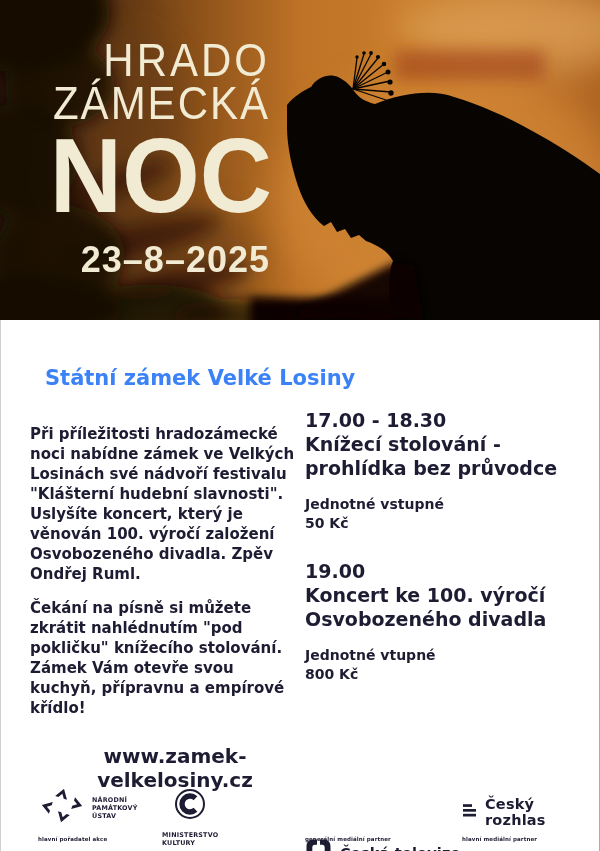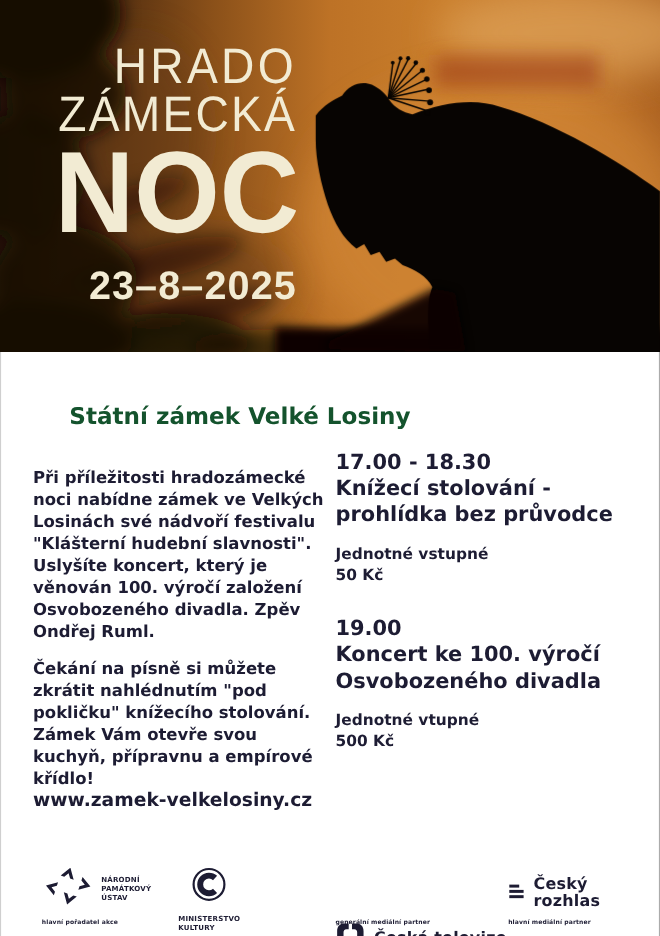--- a/index.html
+++ b/index.html
@@ -13,25 +13,25 @@
   .hero svg{display:block;}
   .hero-line{
     position:absolute;color:#f2ebd3;white-space:nowrap;text-align:right;
     font-family:"Liberation Sans",sans-serif;transform-origin:top right;line-height:1.05;
   }
   .t1{top:37px;right:322px;font-size:42px;font-weight:400;letter-spacing:3px;transform:scaleY(1.08);}
   .t2{top:80px;right:322px;font-size:42px;font-weight:400;letter-spacing:2px;transform:scaleY(1.08);}
   .t3{top:121px;right:320px;font-size:100px;font-weight:bold;letter-spacing:0px;transform:scaleY(1.05);}
   .t4{top:241px;right:322px;font-size:36px;font-weight:bold;letter-spacing:1px;}
   
-  .heading{position:absolute;left:63px;top:366px;font-size:21px;font-weight:bold;color:#14532d;}
+  .heading{position:absolute;left:45px;top:366px;font-size:21px;font-weight:bold;color:#3b82f6;}
   .leftcol{position:absolute;left:30px;top:424px;width:290px;color:#1d1c33;}
   .leftcol .para{font-size:15px;font-weight:bold;line-height:20px;white-space:pre-line;}
   .leftcol .para + .para{margin-top:14px;}
-  .website{display:inline-block;font-size:17px;font-weight:bold;color:#1d1c33;text-decoration:none;text-align:center;}
+  .website{display:inline-block;margin-top:26px;font-size:20px;font-weight:bold;color:#1d1c33;text-decoration:none;text-align:center;}
   .rightcol{position:absolute;left:305px;top:408px;width:285px;color:#1d1c33;}
   .slot-title{font-size:19px;font-weight:bold;line-height:24px;white-space:pre-line;}
   .slot-price{font-size:14px;font-weight:bold;line-height:19px;white-space:pre-line;margin-top:15px;}
   .slot + .slot{margin-top:26px;}
   
   .lg{position:absolute;display:flex;align-items:center;color:#1d1c33;}
   .npu{left:38px;top:789px;gap:6px;}
   .npu-label{font-size:6.4px;line-height:8px;font-weight:bold;letter-spacing:.2px;white-space:pre-line;}
   .mk{left:162px;top:788px;gap:7px;flex-direction:column;}
   .mk-label{font-size:6.4px;line-height:8px;font-weight:bold;letter-spacing:.2px;white-space:pre-line;}
@@ -152,21 +152,21 @@
 Knížecí stolování -
 prohlídka bez průvodce</div>
       <div class="slot-price">Jednotné vstupné
 50 Kč</div>
     </div>
     <div class="slot">
       <div class="slot-title">19.00
 Koncert ke 100. výročí
 Osvobozeného divadla</div>
       <div class="slot-price">Jednotné vtupné
-500 Kč</div>
+800 Kč</div>
     </div>
   </div>
 
   <div class="lg npu">
     <span>
       <svg width="48" height="34" viewBox="0 0 48 34">
         <g fill="#1d1c33">
           <path d="M0,-6.5 L6.2,3 L2.8,3 L0,-1.2 L-2.8,3 L-6.2,3 Z" transform="translate(24,6) rotate(18)"></path>
           <path d="M0,-6.5 L6.2,3 L2.8,3 L0,-1.2 L-2.8,3 L-6.2,3 Z" transform="translate(38,15) rotate(108)"></path>
           <path d="M0,-6.5 L6.2,3 L2.8,3 L0,-1.2 L-2.8,3 L-6.2,3 Z" transform="translate(25,27) rotate(198)"></path>

